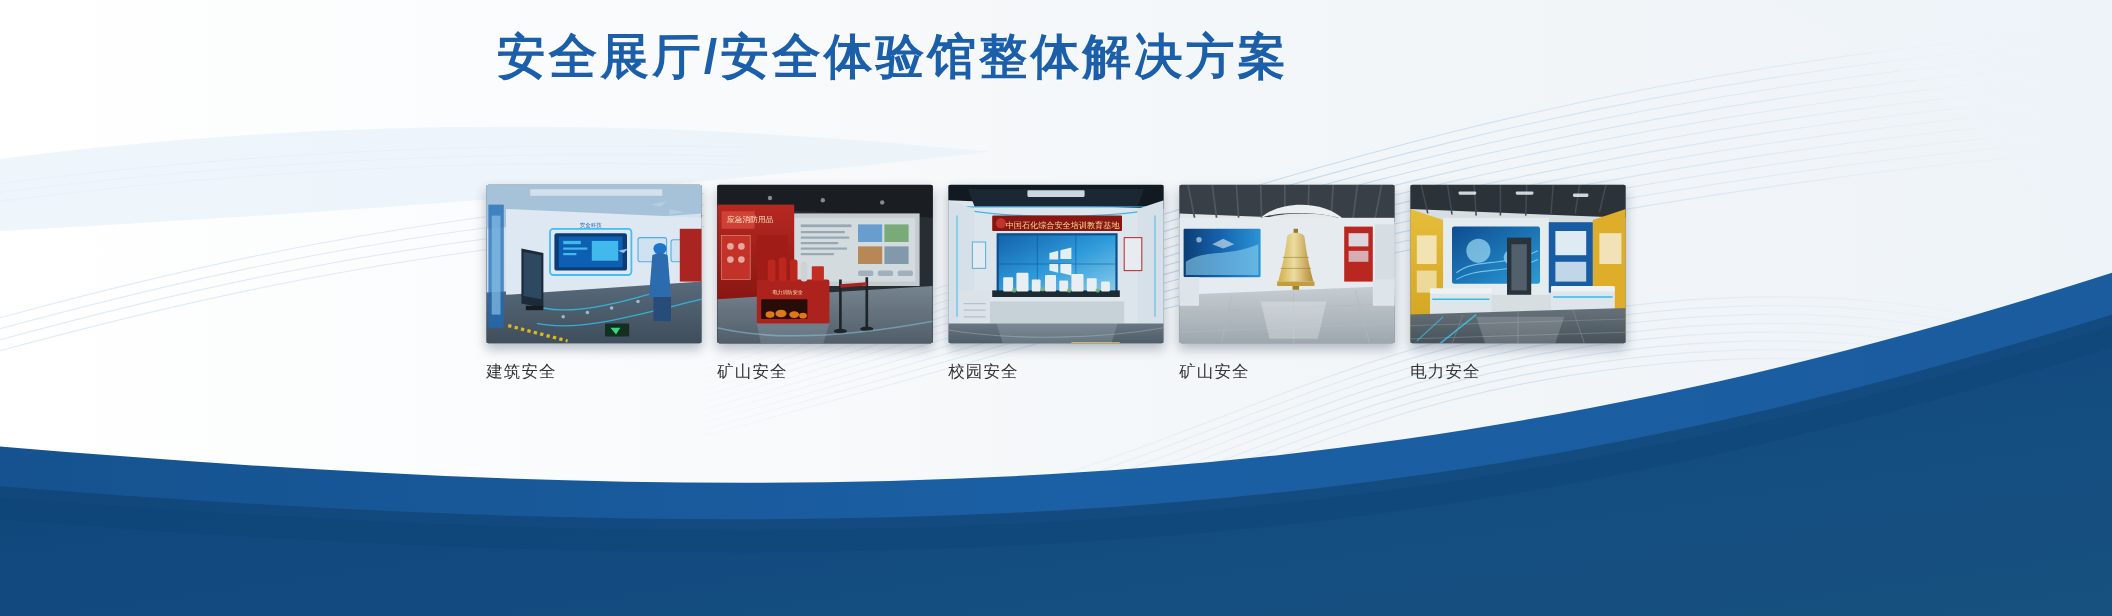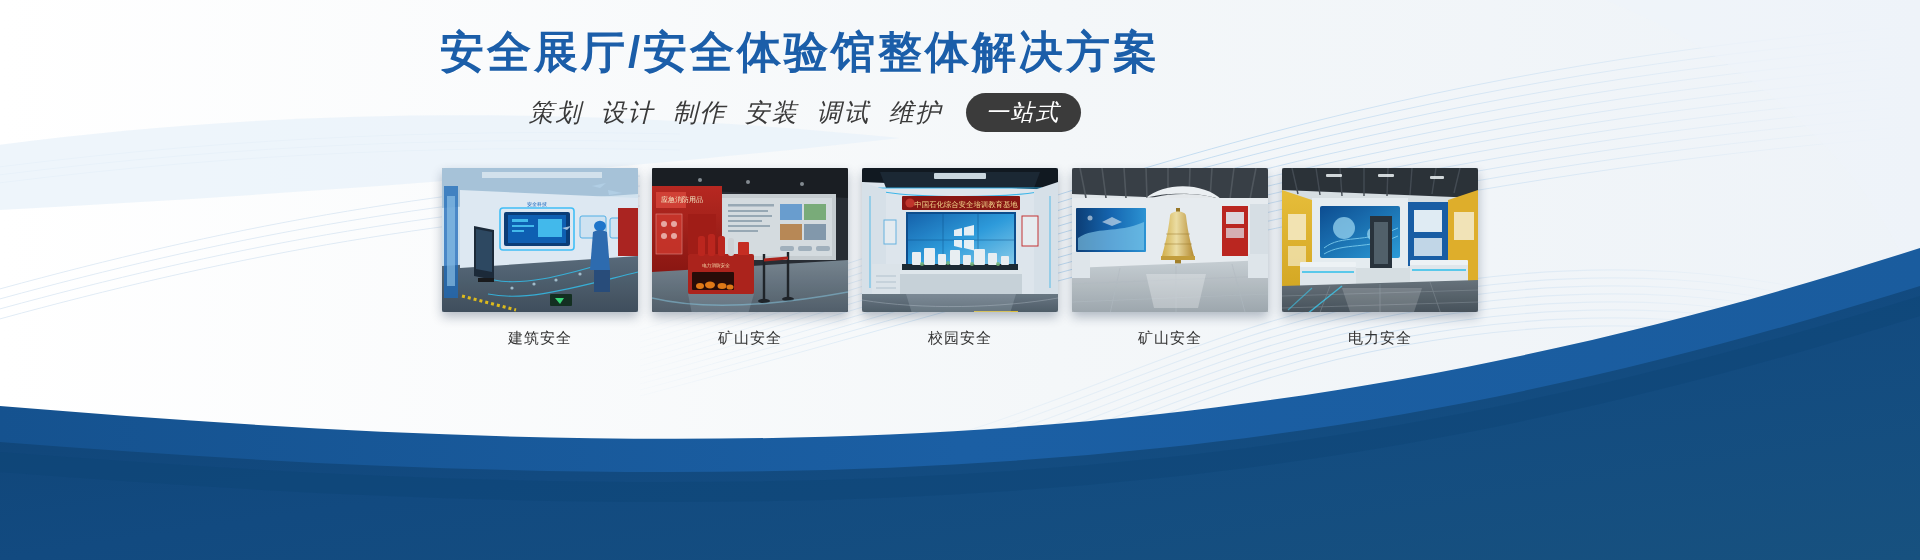--- a/index.html
+++ b/index.html
@@ -10,21 +10,21 @@
     position:relative;
   }
 
   
   #banner { position:absolute; inset:0; overflow:hidden; background:#f4f6f7; }
 
   .bg-svg { position:absolute; inset:0; width:1920px; height:560px; }
 
   
   .title-wrap {
-    position:absolute; top:0; left:0; width:1600px;
+    position:absolute; top:0; left:12px; width:1600px;
     text-align:center; z-index:6;
   }
   .main-title {
     margin-top:26px;
     font-size:44px;
     font-weight:bold;
     letter-spacing:3px;
     color:#1b5ea9;
     font-family:"Liberation Sans","DejaVu Sans",sans-serif;
     text-shadow:0 1px 0 rgba(255,255,255,.6);
@@ -70,21 +70,21 @@
     width:196px; height:144px;
     border-radius:2px;
     overflow:hidden;
     position:relative;
     box-shadow:0 5px 11px rgba(20,40,70,.30);
     background:#23303c;
   }
   .thumb-frame svg { display:block; width:196px; height:155px; }
   .thumb-caption {
     margin-top:17px;
-    text-align:center;
+    text-align:left;
     font-size:15px;
     color:#333333;
     letter-spacing:1px;
     font-family:"Liberation Sans","DejaVu Sans",sans-serif;
   }
 </style>
 </head>
 <body>
 
 <div id="banner">
@@ -174,29 +174,20 @@
                L1920,286 C1720,348 1480,414 1160,448 C760,490 360,470 0,442 Z" fill="url(#gBlue)"></path>
 
       <path d="M0,452 C360,480 760,500 1160,458 C1480,424 1720,358 1920,296 L1920,316
                C1720,378 1480,444 1160,478 C760,520 360,500 0,472 Z" fill="#0e4476" opacity="0.45"></path>
     </g>
   </svg>
 
   <div class="title-wrap">
     <div class="main-title">安全展厅/安全体验馆整体解决方案</div>
 
-    <div class="sub-row">
-      <span class="sub-word">策划</span>
-      <span class="sub-word">设计</span>
-      <span class="sub-word">制作</span>
-      <span class="sub-word">安装</span>
-      <span class="sub-word">调试</span>
-      <span class="sub-word">维护</span>
-      <span class="badge">一站式</span>
-    </div>
   </div>
 
   <div class="thumbs">
 
     <div class="thumb-cell">
       <div class="thumb-frame">
         <svg viewBox="0 0 196 155" preserveAspectRatio="none">
           <defs>
             <linearGradient id="t1w" x1="0" y1="0" x2="0" y2="1">
               <stop offset="0" stop-color="#dfeef8"></stop>

